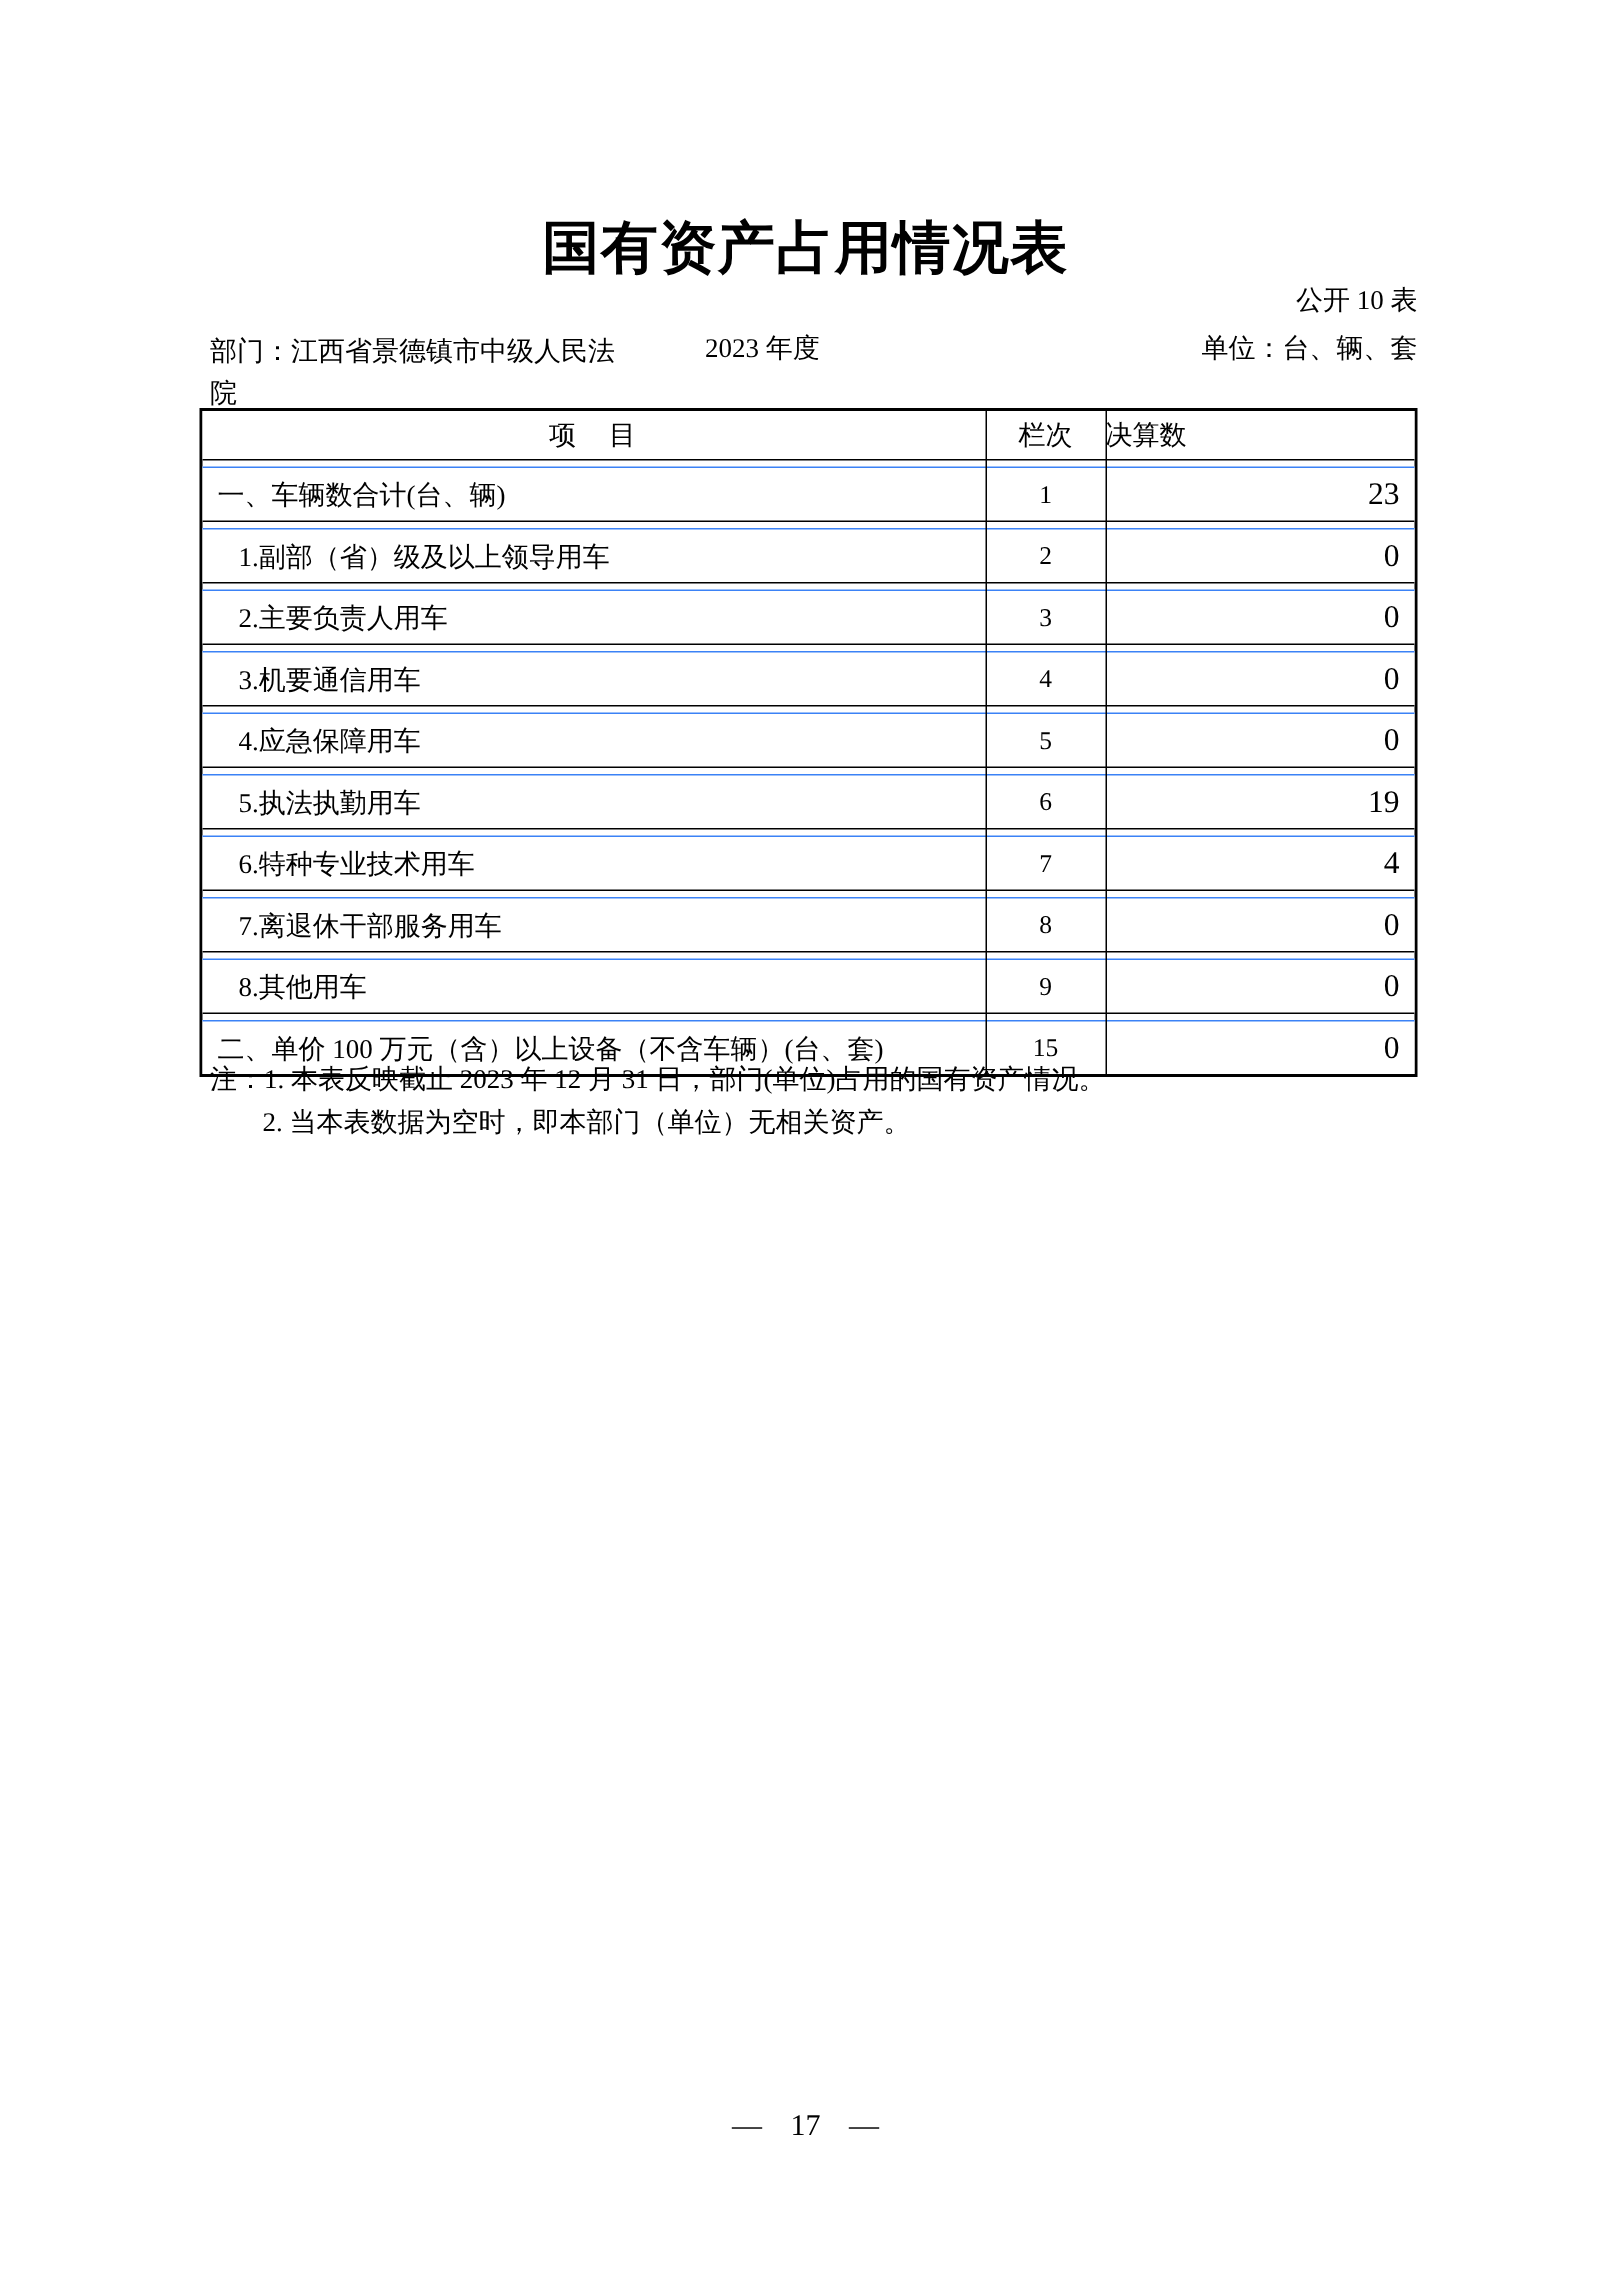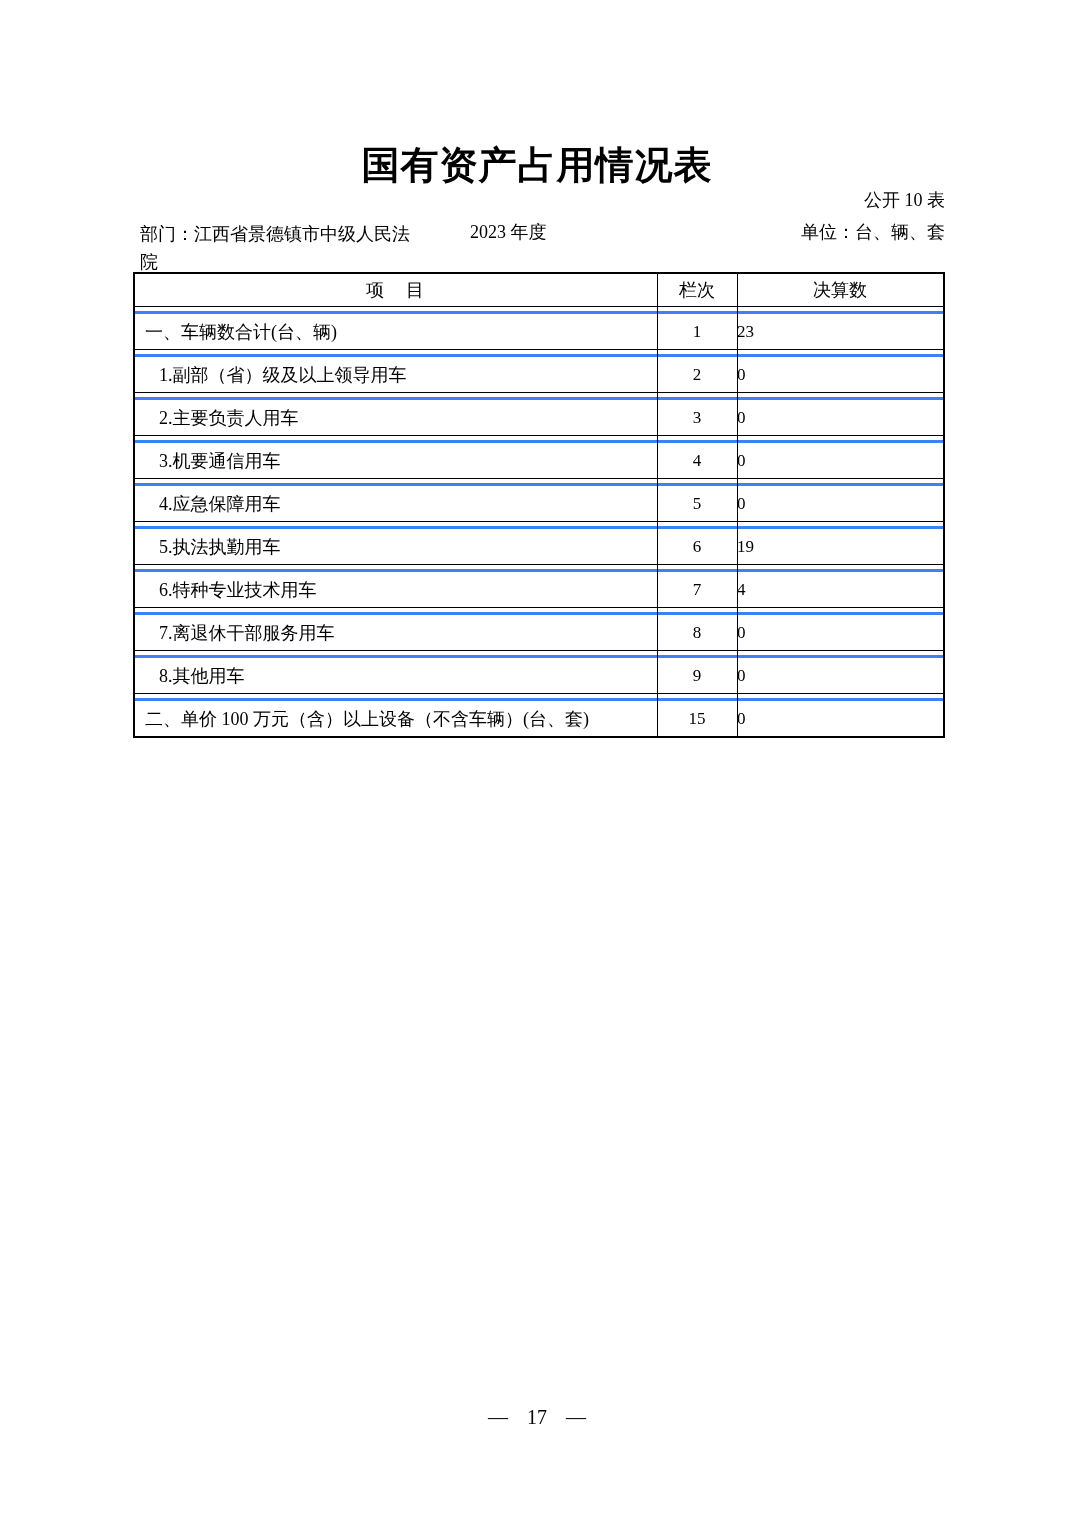--- a/index.html
+++ b/index.html
@@ -69,21 +69,21 @@
     width: 1px;
     background: #000;
     z-index: 2;
   }
   .vline.v1 { left: 522px; }
   .vline.v2 { left: 602px; }
   .trow {
     display: flex;
     align-items: center;
     height: 35px;
-    border-top: 3px solid #3b82f6;
+    border-top: 1px solid #3b82f6;
     border-bottom: 1px solid #000;
     margin-bottom: 4px;
     background: #fff;
   }
   .trow.header {
     height: 32px;
     border-top: none;
   }
   .trow.last {
     margin-bottom: 0;
@@ -101,23 +101,23 @@
   .c1.indent { padding-left: 24px; }
   .c2 {
     width: 80px;
     box-sizing: border-box;
     text-align: center;
     font-size: 17px;
   }
   .c3 {
     flex: 1;
     box-sizing: border-box;
-    text-align: left;
+    text-align: right;
     padding-right: 10px;
-    font-size: 17px;
+    font-size: 21px;
   }
   .trow.header .c1 {
     text-align: center;
     padding-left: 0;
     letter-spacing: 2px;
   }
   .trow.header .c2, .trow.header .c3 {
     font-size: 18px;
   }
   .notes {
@@ -150,21 +150,21 @@
   <div class="year">2023 年度</div>
   <div class="unit">单位：台、辆、套</div>
 
   <div class="asset-table">
     <div class="vline v1"></div>
     <div class="vline v2"></div>
 
     <div class="trow header">
       <div class="c1">项　目</div>
       <div class="c2">栏次</div>
-      <div class="c3" style="text-align:center; padding-right:0;">决算数</div>
+      <div class="c3" style="text-align:left; padding-right:0;">决算数</div>
     </div>
 
     <div>
         <div class="trow">
           <div class="c1">一、车辆数合计(台、辆)</div>
           <div class="c2">1</div>
           <div class="c3">23</div>
         </div>
         <div class="trow">
           <div class="c1 indent">1.副部（省）级及以上领导用车</div>
@@ -207,16 +207,20 @@
           <div class="c3">0</div>
         </div>
         <div class="trow last">
           <div class="c1">二、单价 100 万元（含）以上设备（不含车辆）(台、套)</div>
           <div class="c2">15</div>
           <div class="c3">0</div>
         </div>
       </div>
   </div>
 
+  <div class="notes">
+    <div>注：1. 本表反映截止 2023 年 12 月 31 日，部门(单位)占用的国有资产情况。</div>
+    <div class="note-line2">2. 当本表数据为空时，即本部门（单位）无相关资产。</div>
+  </div>
 
   <div class="page-number">— 17 —</div>
 
 </div>
 
 </body></html>

